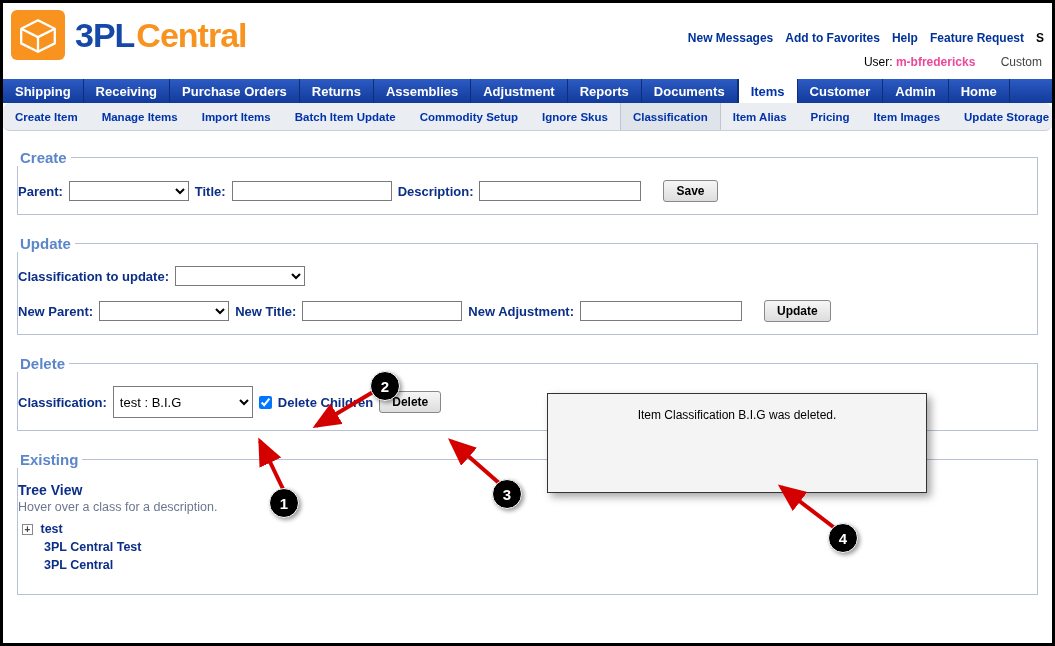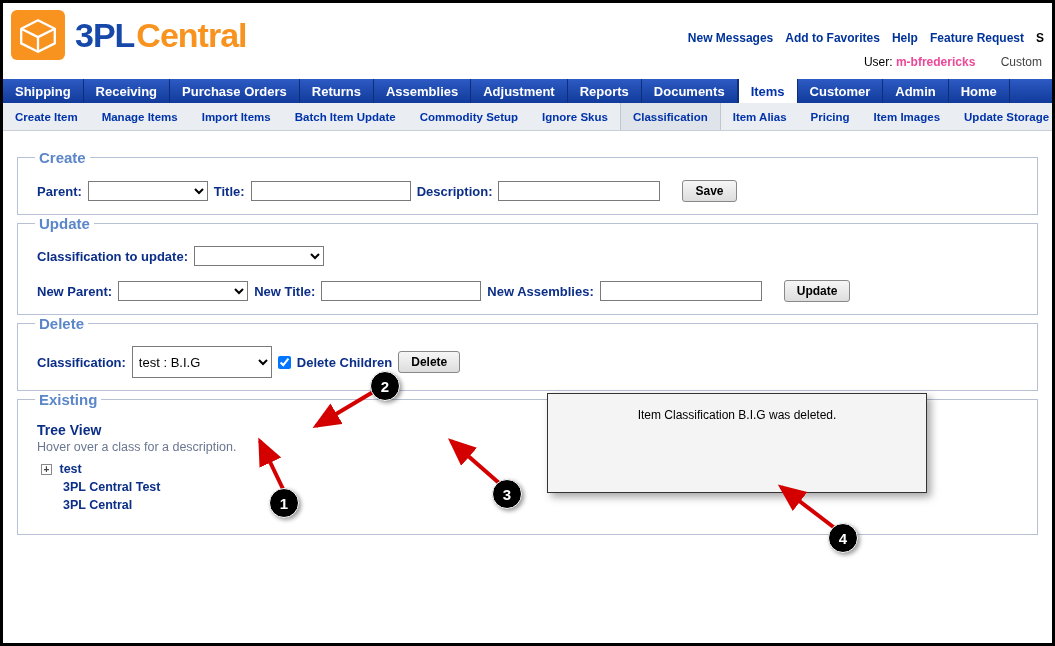--- a/index.html
+++ b/index.html
@@ -13,25 +13,25 @@
 .logo-text .p2 { color: #F7931E; margin-left: 2px; }
 .top-links { margin-left: auto; display: flex; gap: 12px; padding-top: 6px; font-weight: bold; font-size: 12px; }
 .top-links a { color: #003399; text-decoration: none; }
 .user-row { position: absolute; right: 10px; top: 52px; font-size: 12px; }
 .user-row .lbl { color: #000; }
 .user-row .val { font-weight: bold; color: #ec4899; }
 .user-row .cust { margin-left: 22px; color: #444; }
 .main-nav { background: linear-gradient(#2d5bc4,#113a9a); height: 24px; display: flex; align-items: stretch; margin-top: 18px; overflow: hidden; }
 .main-nav .item { color: #fff; font-weight: bold; font-size: 13px; padding: 0 12px; display: flex; align-items: center; border-right: 1px solid #0d2f7a; cursor: pointer; white-space: nowrap; }
 .main-nav .item.active { background: #fff; color: #0033aa; border: 1px solid #0d2f7a; border-bottom: none; border-top: none; }
-.sub-nav { background: #eaedf2; height: 28px; display: flex; align-items: center; border-bottom: 1px solid #c9cfd9; overflow: hidden; }
+.sub-nav { background: #eaedf2; height: 28px; display: flex; align-items: center; border-bottom: 1px solid #c9cfd9; overflow: hidden; border-radius: 7px; }
 .sub-nav .sitem { color: #0033aa; font-weight: bold; font-size: 11.5px; padding: 0 12px; cursor: pointer; white-space: nowrap; height: 28px; display: flex; align-items: center; }
 .sub-nav .sitem.active { background: #dfe3ea; border-left: 1px solid #c0c6d0; border-right: 1px solid #c0c6d0; }
 .content { padding: 18px 14px 10px 14px; position: relative; }
-fieldset { border: 1px solid #b7c0d4; padding: 14px 12px 12px 19px; position: relative; }
+fieldset { border: 1px solid #b7c0d4; padding: 14px 12px 12px 0; margin-bottom: 20px; position: relative; }
 legend { color: #5b86c9; font-weight: bold; font-size: 15px; padding: 0 4px; margin-left: -2px; }
 .row { display: flex; align-items: center; flex-wrap: wrap; gap: 6px; }
 label { font-weight: bold; color: #0b2e87; font-size: 13px; }
 select, input[type=text] { border: 1px solid #7a7a7a; background: #fff; height: 20px; font-size: 12px; padding: 0 2px; }
 .sel-sm { width: 120px; }
 .txt-sm { width: 160px; }
 .txt-md { width: 162px; }
 button { background: linear-gradient(#f6f6f6,#ddd); border: 1px solid #888; border-radius: 3px; padding: 3px 12px; font-size: 12px; font-weight: bold; cursor: pointer; }
 .spacer { width: 10px; }
 .tree-title { color: #0b2e87; font-weight: bold; font-size: 14px; margin-bottom: 2px; }
@@ -127,21 +127,21 @@
       <legend>Update</legend>
       <div class="row" style="margin-bottom:14px;">
         <label>Classification to update:</label>
         <select class="sel-sm" style="width:130px;"><option></option></select>
       </div>
       <div class="row">
         <label>New Parent:</label>
         <select class="sel-sm" style="width:130px;"><option></option></select>
         <label>New Title:</label>
         <input type="text" class="txt-sm" style="">
-        <label>New Assemblies:</label>
+        <label>New Adjustment:</label>
         <input type="text" class="txt-md" style="">
         <div class="spacer"></div>
         <button>Update</button>
       </div>
     </fieldset>
 
     <fieldset>
       <legend>Delete</legend>
       <div class="row">
         <label>Classification:</label>

